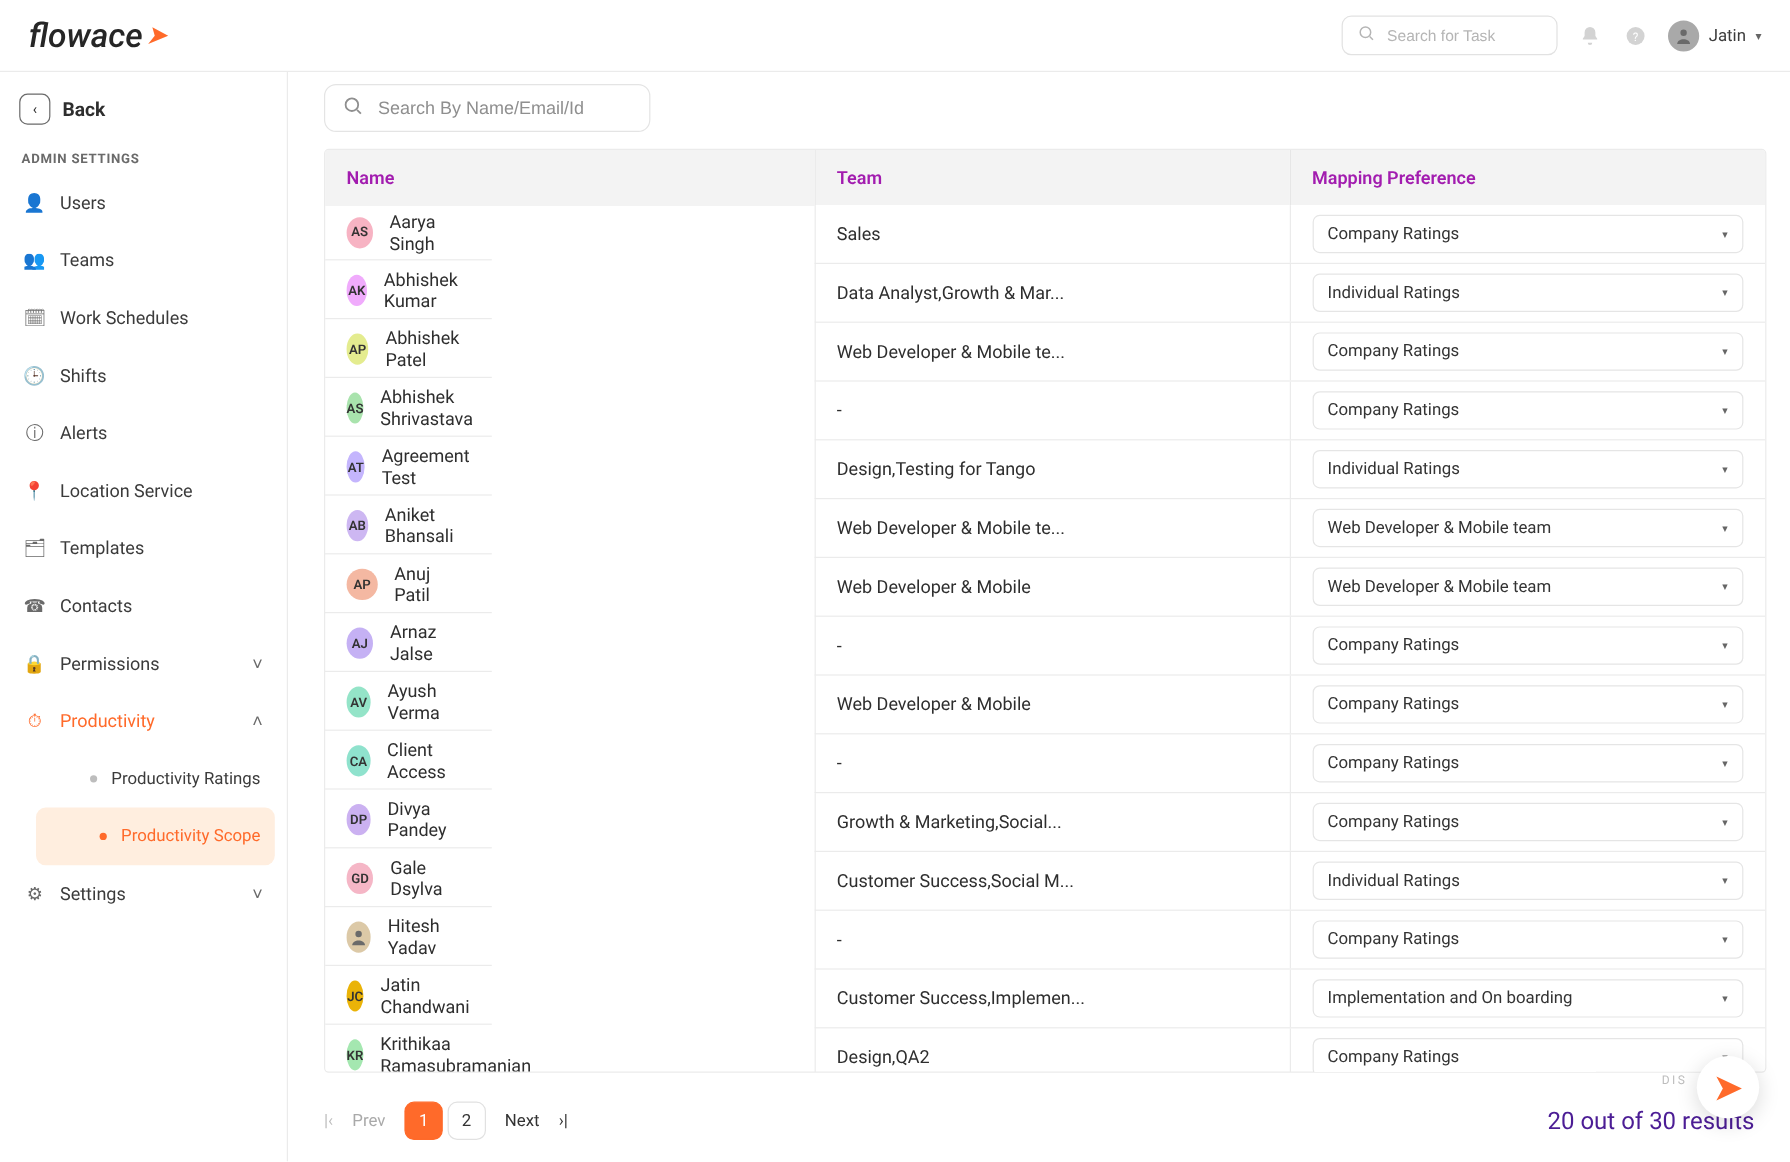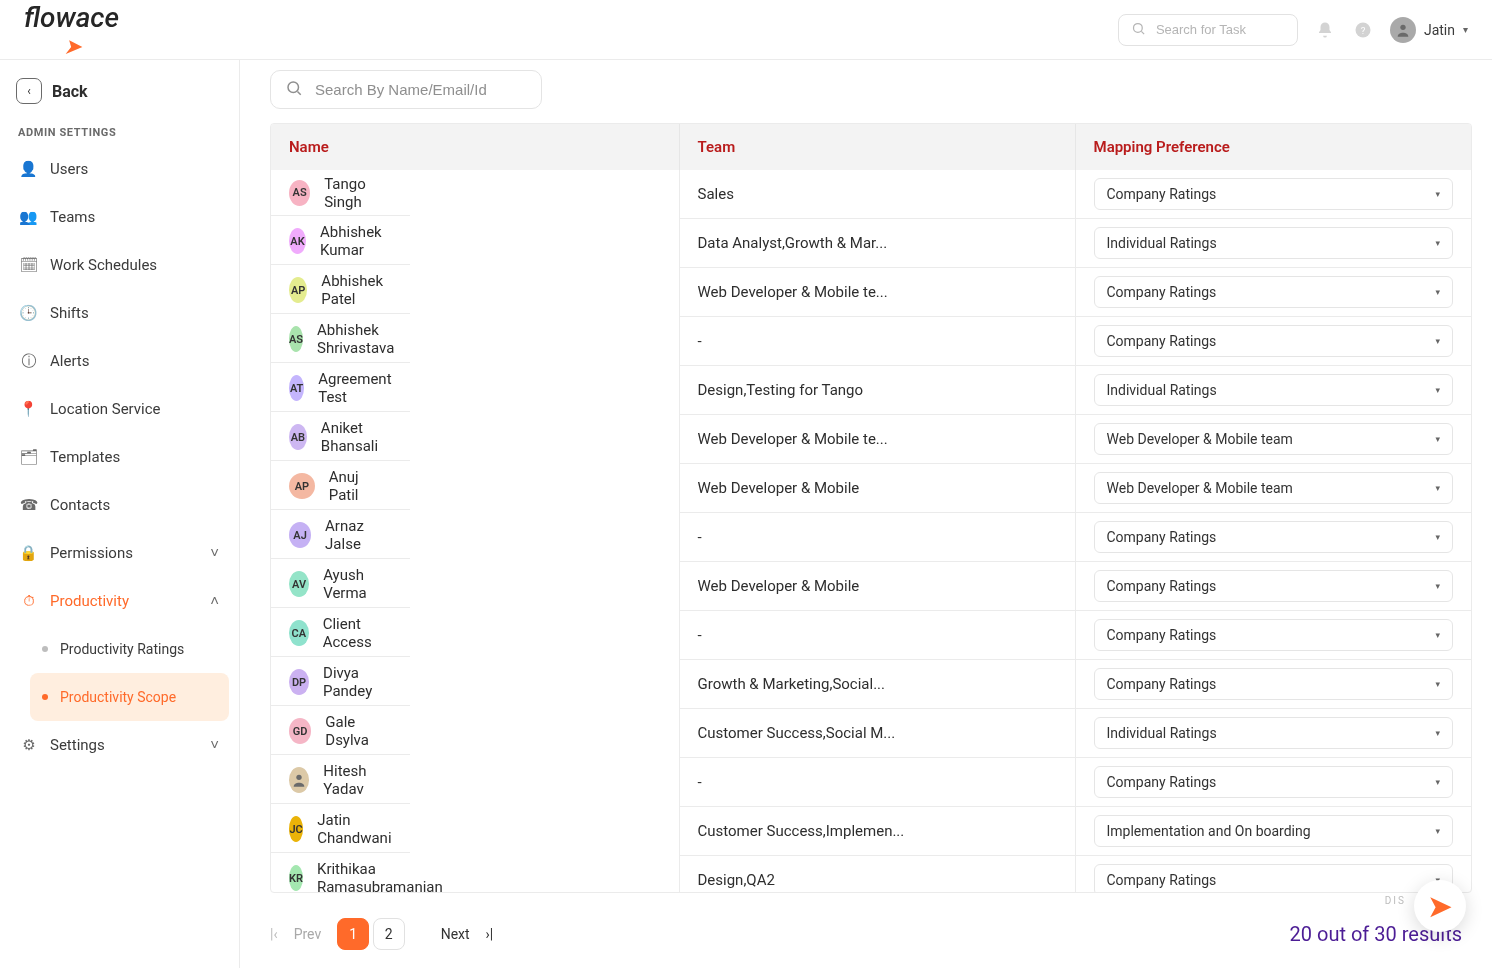--- a/index.html
+++ b/index.html
@@ -28,21 +28,20 @@
     padding: 0 24px;
     gap: 16px;
   }
   .logo {
     display: flex;
     align-items: center;
     font-size: 28px;
     font-style: italic;
     font-weight: 500;
     color: #262626;
-    flex-direction: column;
   }
   .logo .swoosh {
     color: var(--orange);
     font-size: 22px;
     margin-left: 2px;
   }
   .topbar-spacer { flex: 1; }
   .task-search {
     display: flex;
     align-items: center;
@@ -130,20 +129,21 @@
   .sub-items { padding-left: 20px; }
   .sub-item {
     display: flex; align-items: center;
     gap: 12px;
     height: 48px;
     padding: 0 12px;
     border-radius: 8px;
     font-size: 14px;
     cursor: pointer;
     color: #3b3b3b;
+    justify-content: flex-end;
   }
   .dot {
     width: 6px; height: 6px;
     background: #bdbdbd;
     border-radius: 50%;
   }
   .sub-item.active {
     background: var(--sub-item-active-bg);
     color: var(--orange);
   }
@@ -189,21 +189,21 @@
   table {
     width: 100%;
     border-collapse: collapse;
     table-layout: fixed;
   }
   thead th {
     background: var(--header-bg);
     text-align: left;
     font-weight: 600;
     font-size: 15px;
-    color: #b91c1c;
+    color: #a21caf;
     padding: 14px 18px;
     position: sticky;
     top: 0;
   }
   tbody td {
     border-bottom: 1px solid var(--border);
     padding: 8px 18px;
     font-size: 15px;
     vertical-align: middle;
   }
@@ -427,21 +427,21 @@
             <tr>
               <th>Name</th>
               <th>Team</th>
               <th>Mapping Preference</th>
             </tr>
           </thead>
           <tbody id="tbody">
               <tr>
                 <td class="name-cell">
                   <span class="avatar" style="background:#f7b3c3">AS</span>
-                  <span>Tango Singh</span>
+                  <span>Aarya Singh</span>
                 </td>
                 <td>Sales</td>
                 <td>
                   <div class="mapping">
                     <span>Company Ratings</span>
                     <span class="arrow">▾</span>
                   </div>
                 </td>
               </tr>
               <tr>
@@ -633,21 +633,21 @@
               </tr>
             </tbody>
         </table>
       </div>
     </div>
 
     <div class="pager">
       <span class="pager-icon">|‹</span>
       <span class="pager-text">Prev</span>
       <span id="pages"><span class="pager-btn active">1</span> <span class="pager-btn">2</span> </span>
-      <span class="pager-text" style="color:#333;margin-left:20px;">Next</span>
+      <span class="pager-text" style="color:#333;">Next</span>
       <span class="pager-icon" style="color:#333;">›|</span>
       <span class="results">20 out of 30 results</span>
     </div>
 
     <div class="float-label">DIS</div>
     <div class="float-badge">
       <span class="sw">➤</span>
     </div>
   </main>
 </div>

